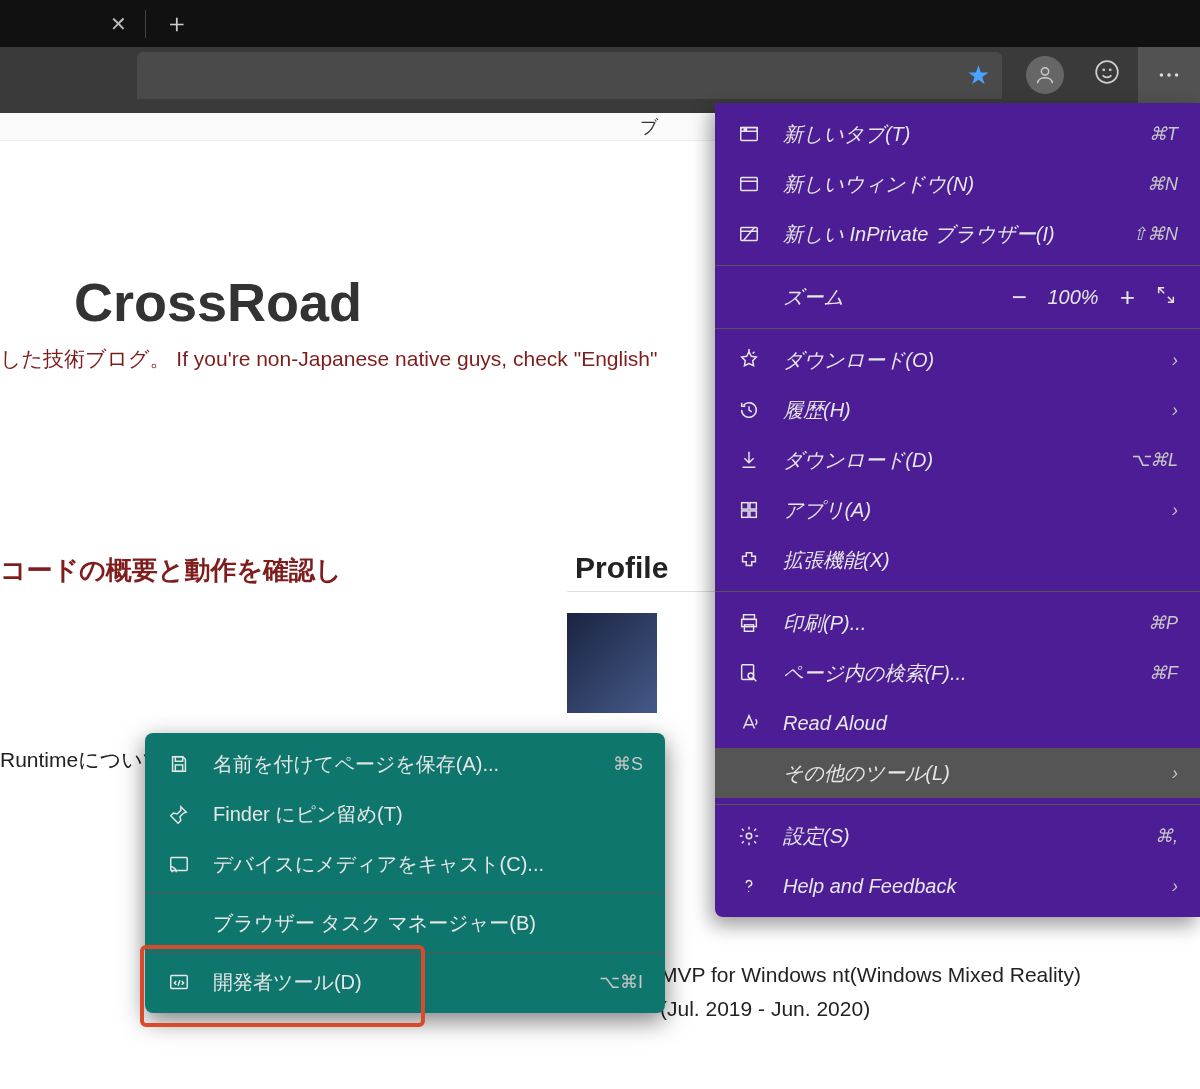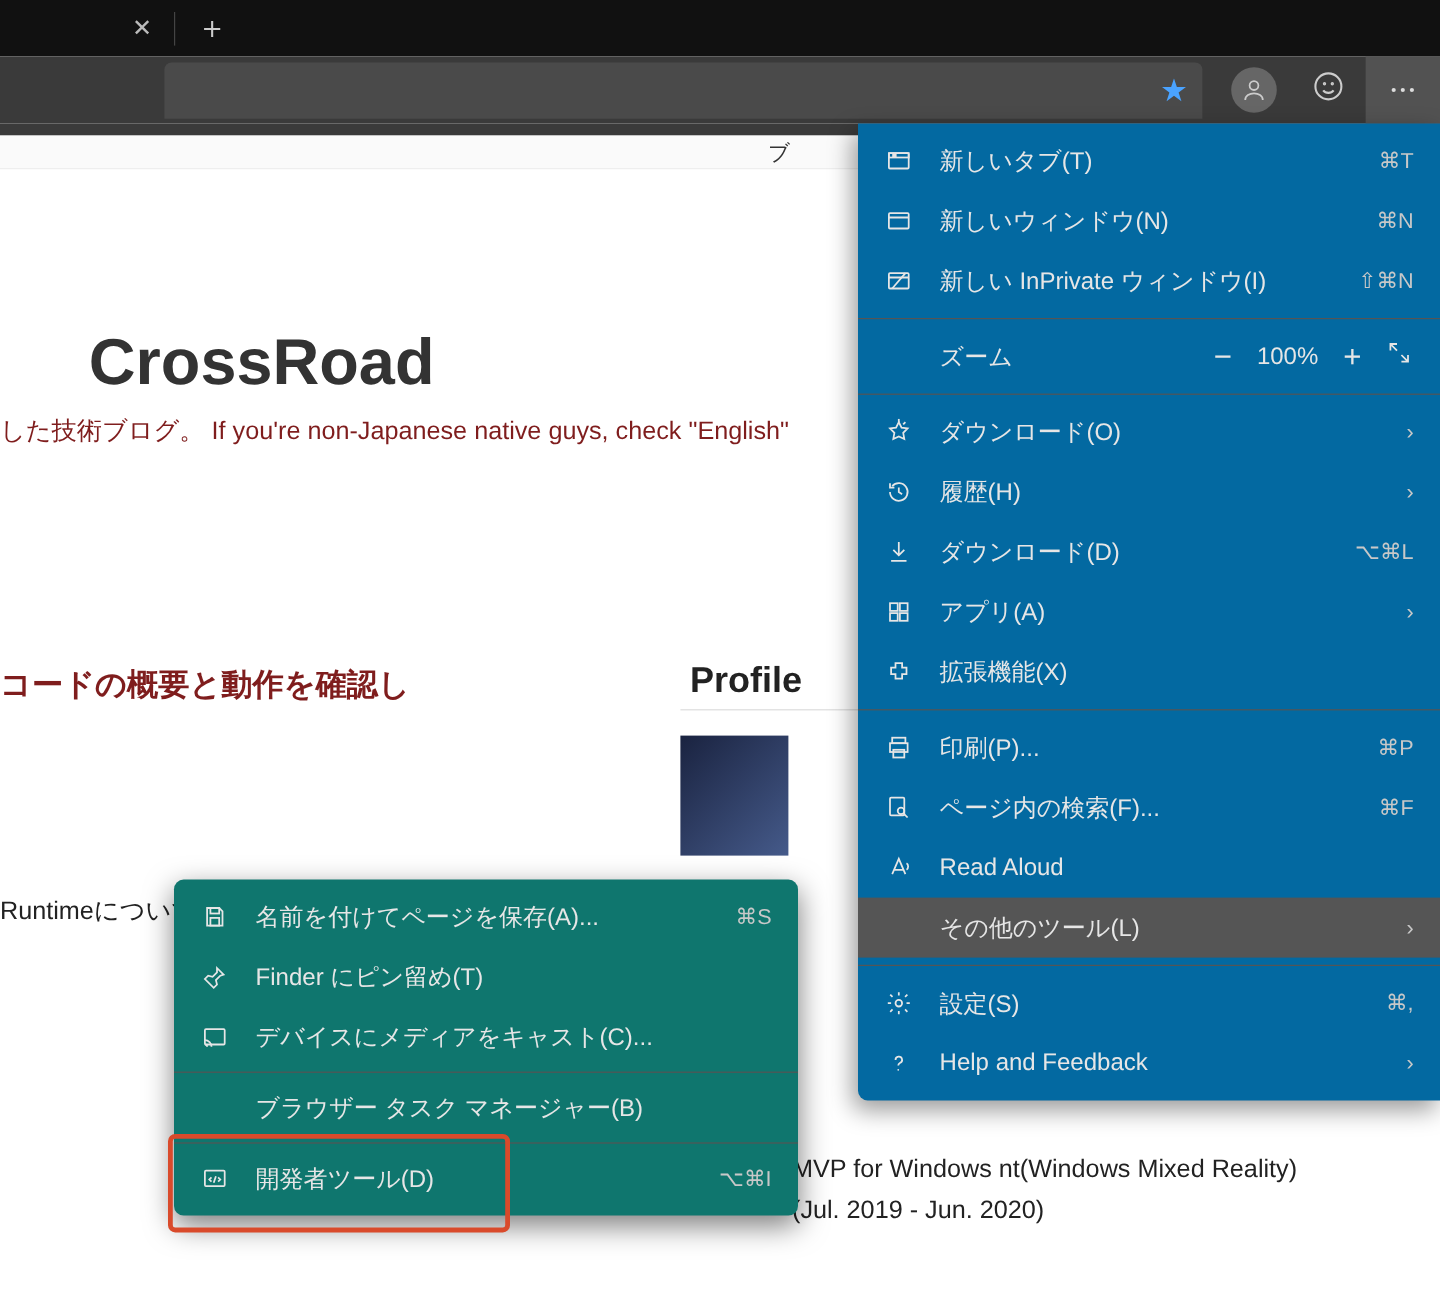--- a/index.html
+++ b/index.html
@@ -31,21 +31,21 @@
   .title { font-size: 54px; font-weight: 700; color:#333; margin: 130px 0 12px 74px; }
   .subtitle { font-size: 21px; color:#7f1d1d; margin-left:0; }
   .heading2 { font-size: 26px; font-weight:700; color:#7f1d1d; margin-top:180px; margin-left:0;}
   .profile-h { font-size: 30px; font-weight:700; color:#222; position:absolute; left:575px; top:438px; }
   .profile-underline { position:absolute; left:567px; top:478px; width:520px; height:1px; background:#ddd;}
   .profile-img { position:absolute; left:567px; top:500px; width:90px; height:100px; background:linear-gradient(135deg,#1a2340,#455a8a); }
   .body-text { font-size:21px; color:#222; line-height:1.85; position:absolute; left:0; top:628px; width:660px; overflow:hidden;}
   .mvp-text { position:absolute; left:660px; top:845px; font-size:21px; color:#222; line-height:1.6; width:430px;}
 
   
-  .menu { position:absolute; right:0; top:103px; width:485px; background:#0369a1; color:#e6e6e6; border-radius:0 0 0 8px; padding:6px 0; font-size:20px; box-shadow: -4px 8px 20px rgba(0,0,0,.4);}
+  .menu { position:absolute; right:0; top:103px; width:485px; background:#4c1d95; color:#e6e6e6; border-radius:0 0 0 8px; padding:6px 0; font-size:20px; box-shadow: -4px 8px 20px rgba(0,0,0,.4); font-style: italic;}
   .mi { display:flex; align-items:center; height:50px; padding:0 22px 0 20px; cursor:pointer; }
   .mi:hover, .mi.hover { background:#555; }
   .mi .ic { width:28px; height:28px; margin-right:20px; flex:none; display:flex; align-items:center; justify-content:center;}
   .mi .lbl { flex:1; }
   .mi .sc { color:#c8c8c8; font-size:18px; }
   .mi .arrow { font-size:18px; color:#c8c8c8; margin-left:8px;}
   .sep { height:1px; background:#555; margin:6px 0; }
   .zoom-row { display:flex; align-items:center; height:50px; padding:0 14px 0 68px; }
   .zoom-row .zl { flex:1; }
   .zoom-btn { width:38px; text-align:center; font-size:26px; color:#e6e6e6; cursor:pointer;}
@@ -153,21 +153,21 @@
       <span class="sc">⌘N</span>
     </div>
     <div class="mi">
       <span class="ic">
           <svg width="22" height="22" viewBox="0 0 24 24">
             <rect x="3" y="5" width="18" height="14" rx="1"></rect>
             <line x1="3" y1="9" x2="21" y2="9"></line>
             <line x1="6" y1="19" x2="18" y2="5"></line>
           </svg>
         </span>
-      <span class="lbl">新しい InPrivate ウィンドウ(I)</span>
+      <span class="lbl">新しい InPrivate ブラウザー(I)</span>
       <span class="sc">⇧⌘N</span>
     </div>
     <div class="sep"></div>
     <div class="zoom-row">
       <span class="zl">ズーム</span>
       <span class="zoom-btn">−</span>
       <span class="zoom-val">100%</span>
       <span class="zoom-btn">+</span>
       <span class="zoom-full"><svg width="22" height="22" viewBox="0 0 24 24">
             <path d="M4 10V4h6M20 14v6h-6M4 4l6 6M20 20l-6-6"></path>

